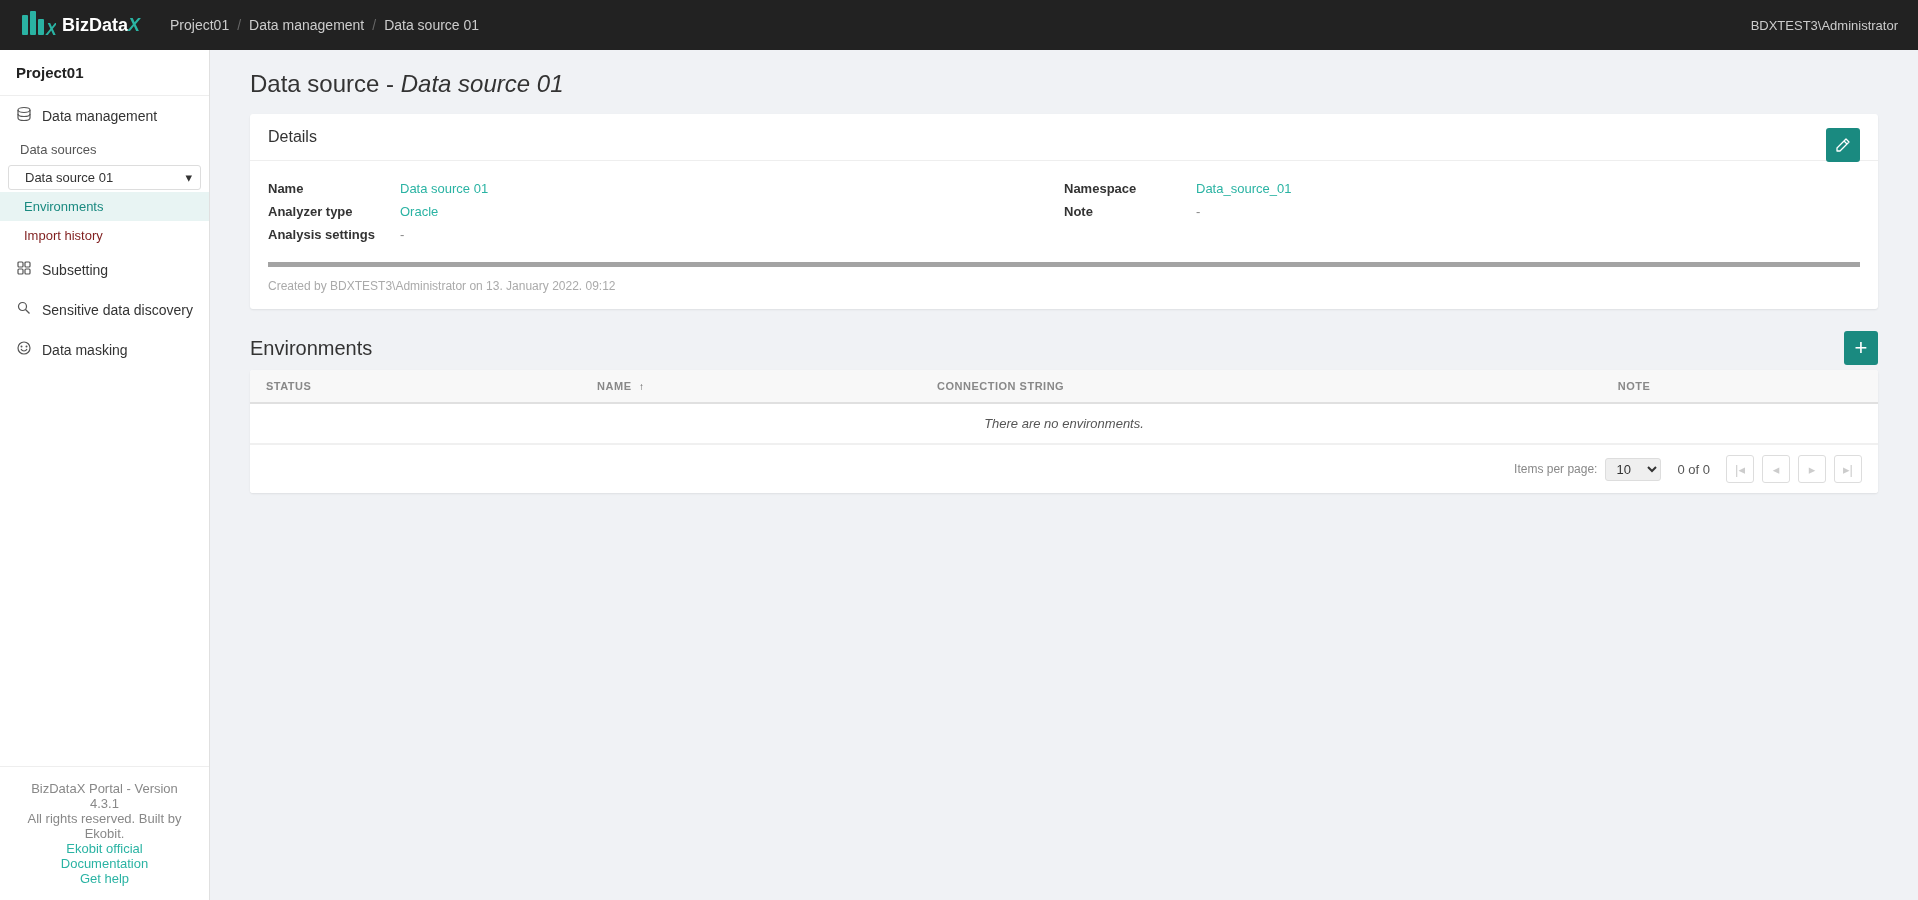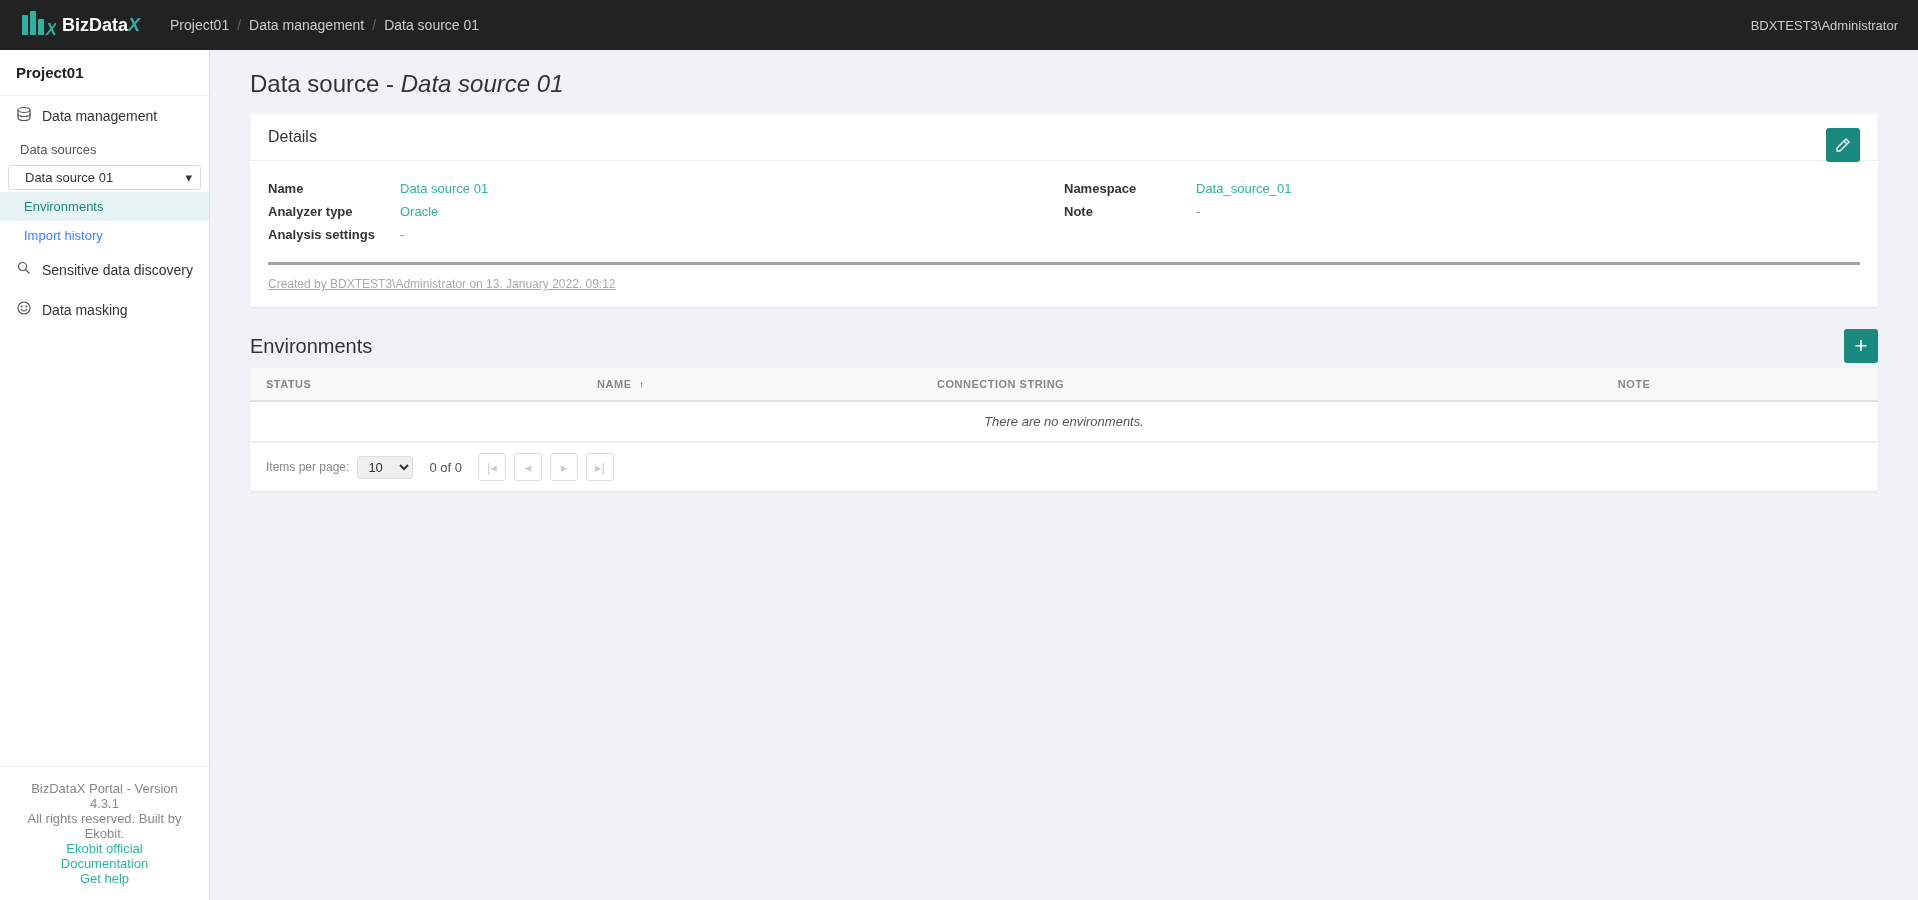--- a/index.html
+++ b/index.html
@@ -67,21 +67,21 @@
       border: 1px solid #ddd;
       border-radius: 3px;
       background: #fff;
       cursor: pointer;
       font-size: 13px;
       color: #333;
       justify-content: space-between;
     }
     .sidebar-leaf {
       padding: 7px 16px 7px 24px;
-      color: #3b82f6;
+      color: #7f1d1d;
       font-size: 13px;
       cursor: pointer;
     }
     .sidebar-leaf.active {
       background: #e8f4f3;
       color: #1a8a80;
       font-weight: 500;
     }
     .sidebar-footer {
       margin-top: auto;
@@ -128,22 +128,21 @@
     .detail-row { display: flex; align-items: baseline; gap: 12px; padding: 4px 0; }
     .detail-label { font-weight: 600; font-size: 13px; color: #333; min-width: 120px; }
     .detail-value { font-size: 13px; color: #333; }
     .detail-value.link { color: #2ab3a3; cursor: pointer; }
     .detail-value.muted { color: #888; }
     .detail-created {
       font-size: 12px;
       color: #aaa;
       margin-top: 16px;
       padding-top: 12px;
-      border-top: 3px solid #a3a3a3;
-      text-decoration: underline;
+      border-top: 5px solid #a3a3a3;
     }
     .edit-btn {
       position: absolute;
       top: 14px;
       right: 18px;
       background: #1a8a80;
       color: #fff;
       border: none;
       border-radius: 3px;
       width: 34px;
@@ -213,21 +212,21 @@
       color: #aaa;
       font-style: italic;
       font-size: 14px;
       margin-left: 20px;
     }
 
     
     .pagination-bar {
       display: flex;
       align-items: center;
-      justify-content: flex-start;
+      justify-content: flex-end;
       padding: 10px 16px;
       gap: 8px;
       background: #fff;
       border-top: 1px solid #f0f0f0;
       font-size: 13px;
       color: #555;
     }
     .pagination-label { color: #888; font-size: 12px; }
     .pagination-select {
       border: 1px solid #ddd;
@@ -313,20 +312,31 @@
       <span>▾</span>
     </div>
 
     <div class="sidebar-leaf active">
       <span>Environments</span>
     </div>
     <div class="sidebar-leaf">
       <span>Import history</span>
     </div>
 
+    <div class="sidebar-section">
+      <span class="icon">
+        <svg width="16" height="16" viewBox="0 0 16 16" fill="none">
+            <rect x="2" y="2" width="5" height="5" rx="1" stroke="#555" stroke-width="1.2"></rect>
+            <rect x="9" y="2" width="5" height="5" rx="1" stroke="#555" stroke-width="1.2"></rect>
+            <rect x="2" y="9" width="5" height="5" rx="1" stroke="#555" stroke-width="1.2"></rect>
+            <rect x="9" y="9" width="5" height="5" rx="1" stroke="#555" stroke-width="1.2"></rect>
+          </svg>
+      </span>
+      <span>Subsetting</span>
+    </div>
 
     <div class="sidebar-section">
       <span class="icon">
         <svg width="16" height="16" viewBox="0 0 16 16" fill="none">
             <circle cx="6.5" cy="6.5" r="4" stroke="#555" stroke-width="1.2"></circle>
             <line x1="9.5" y1="9.5" x2="13.5" y2="13.5" stroke="#555" stroke-width="1.2"></line>
           </svg>
       </span>
       <span>Sensitive data discovery</span>
     </div>

